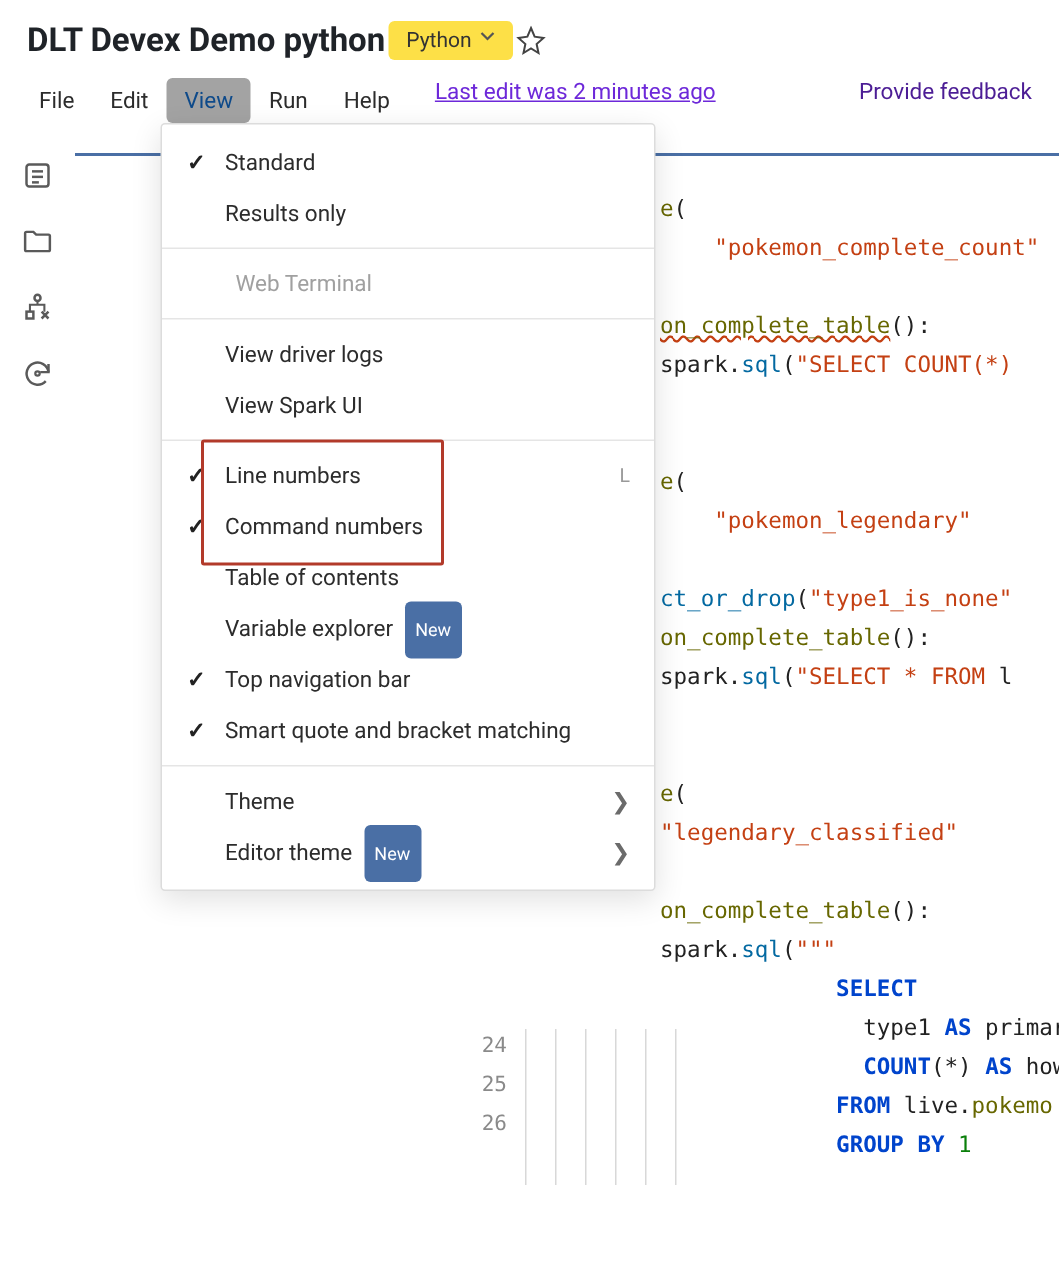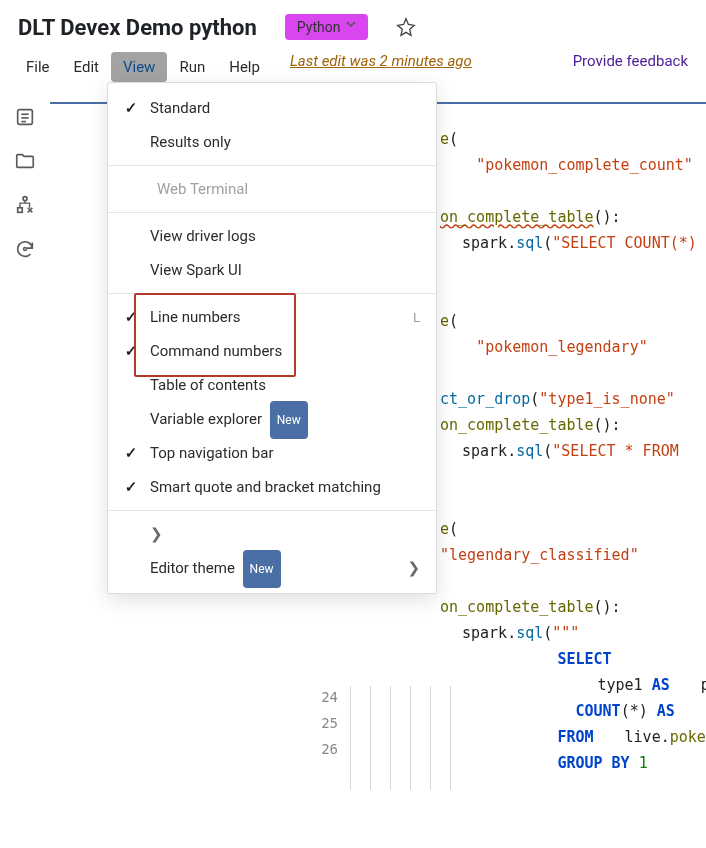--- a/index.html
+++ b/index.html
@@ -10,31 +10,31 @@
     background: #fff;
     width: 706px;
     height: 848px;
     overflow: hidden;
     position: relative;
   }
   .header {
     padding: 14px 18px 6px 18px;
     display: flex;
     align-items: center;
-    gap: 28px;
+    gap: 2px;
   }
   .title {
     font-size: 22px;
     font-weight: 700;
     color: #1f2328;
   }
   .lang-pill {
     display: flex;
     gap: 6px;
-    background: #d946ef;
+    background: #fde047;
     border-radius: 4px;
     padding: 5px 12px;
     font-size: 14px;
     color: #333;
     cursor: pointer;
   }
   .chev-down {
     width: 10px; height: 10px;
     display: inline-block;
   }
@@ -55,24 +55,23 @@
     border-radius: 4px;
     cursor: pointer;
     color: #2c2c2c;
   }
   .menu-item.active {
     background: #a3a3a3;
     color: #0e4a8a;
   }
   .status {
     margin-left: 18px;
-    color: #a16207;
+    color: #6d28d9;
     text-decoration: underline;
     cursor: pointer;
-    font-style: italic;
   }
   .feedback {
     margin-left: auto;
     margin-right: 8px;
     color: #4c1d95;
     cursor: pointer;
   }
   .content {
     display: flex;
     height: calc(100% - 92px);
@@ -130,21 +129,21 @@
     height: 100%;
     width: 20px;
     display: inline-block;
   }
   .code-lines {
     position: absolute;
     left: 390px;
     top: -4px;
   }
   .tok-kw { color: #0044cc; font-weight: 600; }
-  .tok-fn { color: #222; margin-left: 22px; }
+  .tok-fn { color: #222; }
   .tok-call { color: #0369a1; }
   .tok-str { color: #c44013; }
   .tok-num { color: #0a7f0a; }
   .tok-punct { color: #222; }
   .tok-attr { color: #676700; }
   .wavy { text-decoration: underline wavy #c44013; }
 
   
   .dropdown {
     position: absolute;
@@ -341,20 +340,21 @@
     <span class="dd-check">✓</span>
     <span class="dd-label">Top navigation bar</span>
   </div>
   <div class="dd-item">
     <span class="dd-check">✓</span>
     <span class="dd-label">Smart quote and bracket matching</span>
   </div>
   <div class="dd-sep"></div>
   <div class="dd-item">
     <span class="dd-check"></span>
+    <span class="dd-label">Theme</span>
     <span class="dd-arrow">❯</span>
   </div>
   <div class="dd-item">
     <span class="dd-check"></span>
     <span class="dd-label">
       <span>Editor theme</span>
       <span class="new-badge">New</span>
     </span>
     <span class="dd-arrow">❯</span>
   </div>

